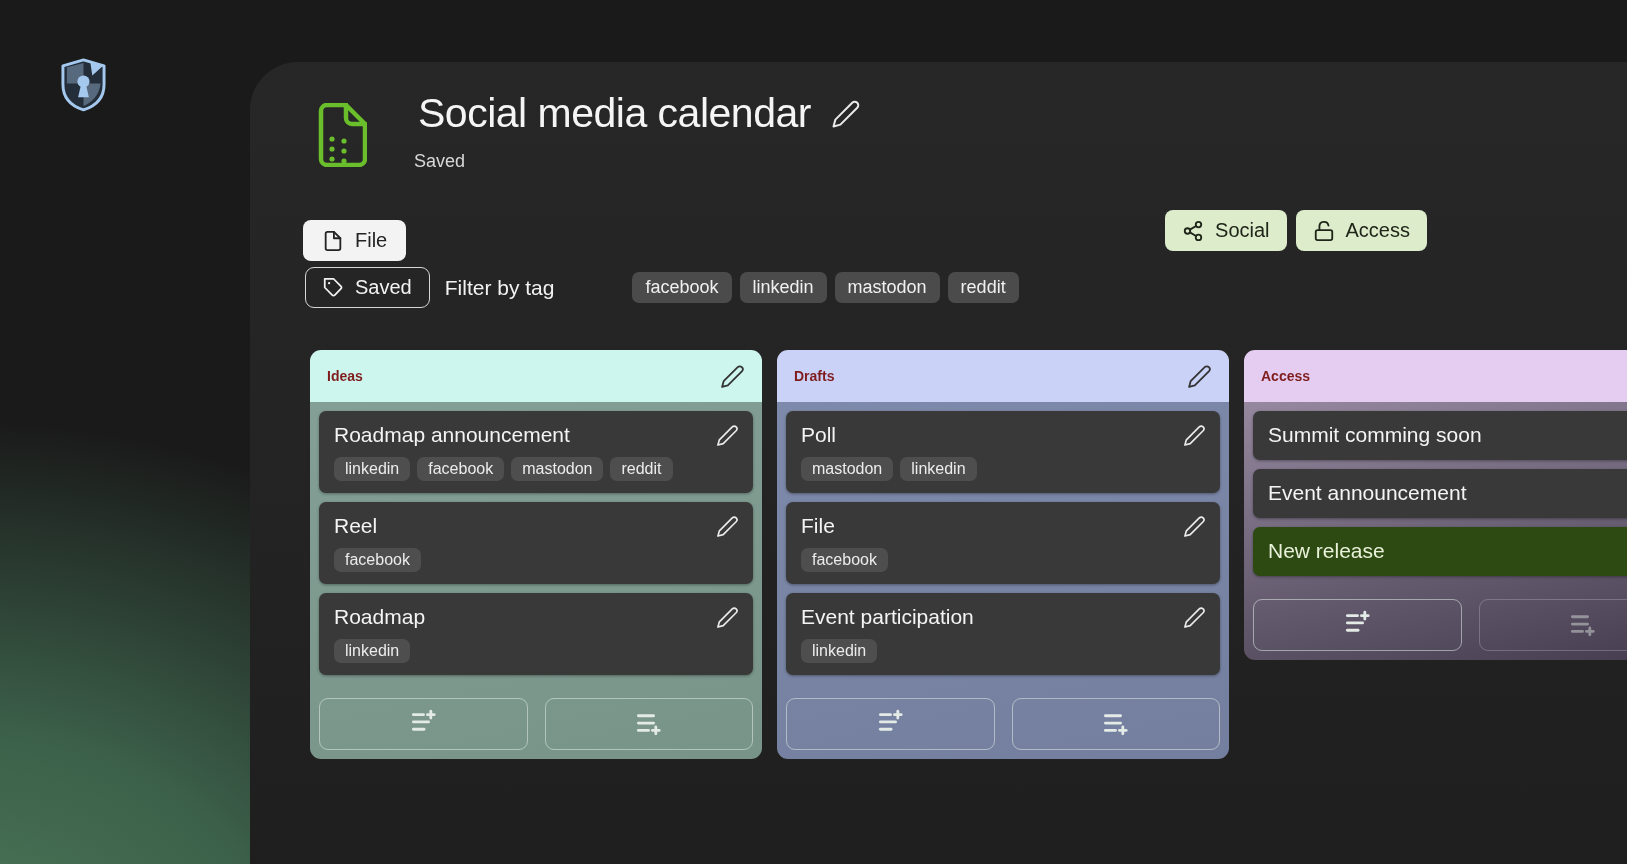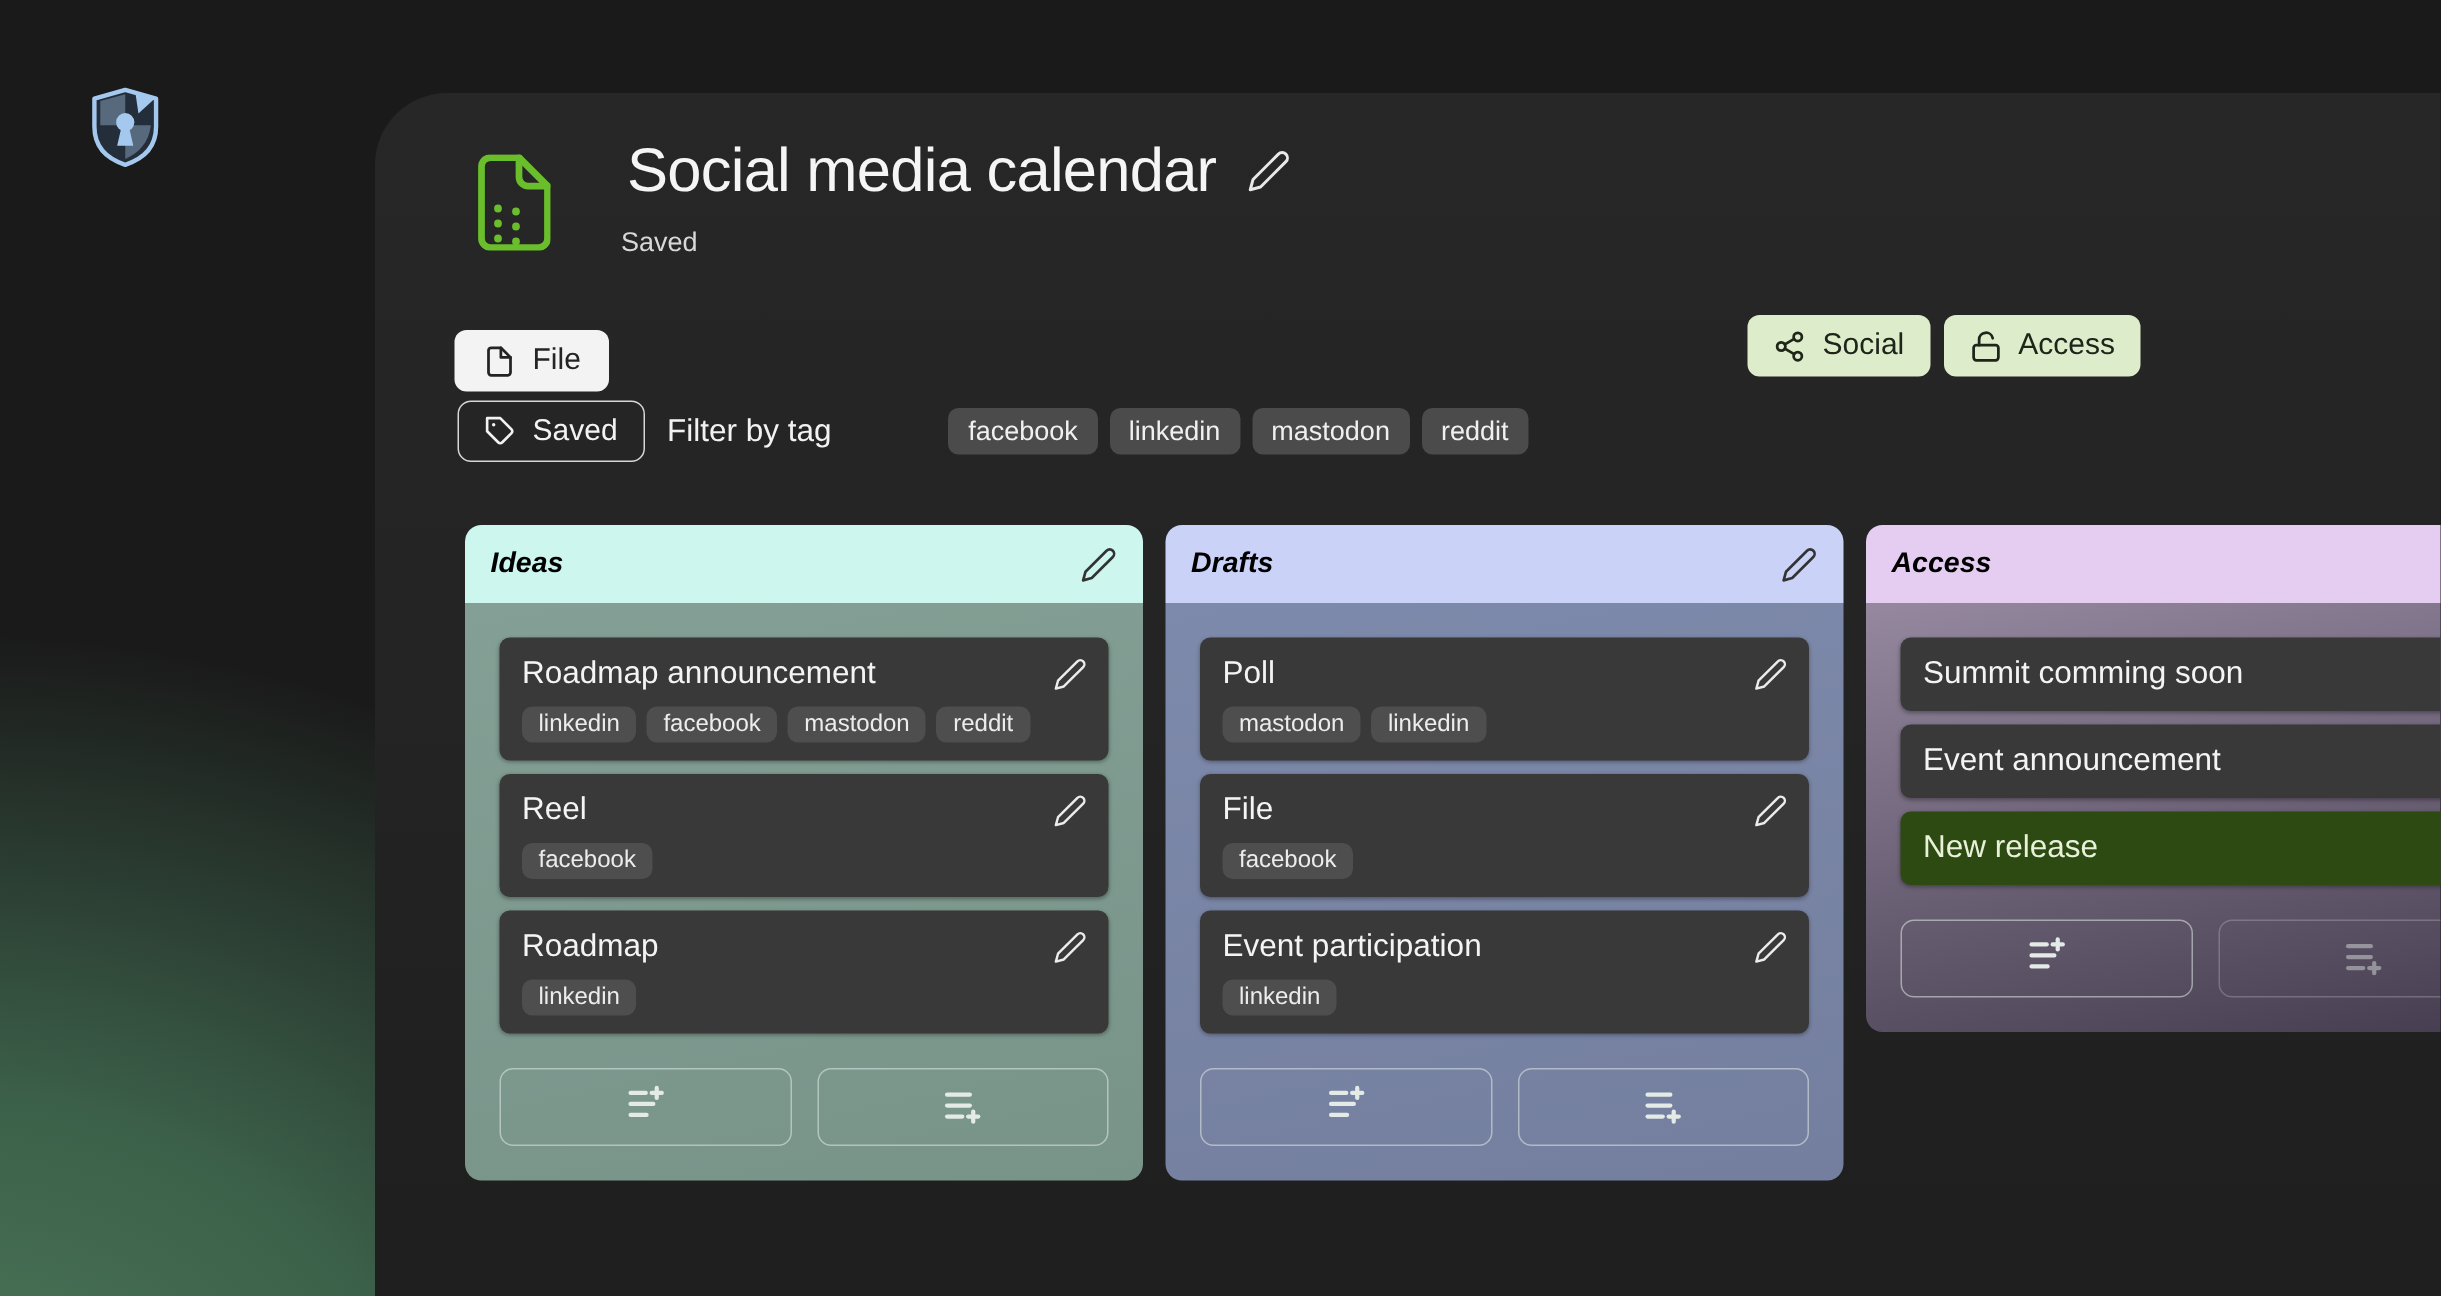--- a/index.html
+++ b/index.html
@@ -42,23 +42,23 @@
   .tags-btn { display: inline-flex; align-items: center; gap: 11px; background: transparent; border: 1.5px solid #d6d6d6; border-radius: 9px; padding: 8px 17px; color: #f2f2f2; font-size: 20px; cursor: pointer; font-family: inherit; }
   .tags-btn svg { width: 21px; height: 21px; }
   .filter-label { margin-left: 15px; font-size: 21px; color: #f2f2f2; }
   .filter-chips { margin-left: 78px; display: flex; gap: 8px; }
   .chip { background: #4b4b4b; border-radius: 7px; padding: 5px 13px; font-size: 18px; color: #f0f0f0; cursor: pointer; }
 
   
   .board { position: absolute; left: 60px; top: 288px; display: flex; gap: 15px; align-items: flex-start; }
   .kanban-column { width: 452px; flex: none; border-radius: 11px; }
   .col-header { height: 52px; border-radius: 11px 11px 0 0; display: flex; align-items: center; justify-content: space-between; padding: 0 17px; }
-  .col-title { font-size: 19px; font-weight: 700; color: #000000; font-style: italic; }
+  .col-title { font-size: 14px; font-weight: 700; color: #7f1d1d; }
   .col-edit { width: 25px; height: 25px; color: #333; cursor: pointer; }
-  .col-body { border-radius: 0 0 11px 11px; padding: 23px; display: flex; flex-direction: column; gap: 9px; justify-content: center; }
+  .col-body { border-radius: 0 0 11px 11px; padding: 9px; display: flex; flex-direction: column; gap: 9px; justify-content: center; }
   .card { position: relative; background: #393939; border-radius: 7px; padding: 11px 44px 12px 15px; box-shadow: 0 1px 3px rgba(0,0,0,.35); cursor: pointer; }
   .card-title { font-size: 21px; color: #f4f4f4; line-height: 26px; }
   .card-edit { position: absolute; right: 14px; top: 13px; width: 23px; height: 23px; color: #ececec; cursor: pointer; }
   .card-tags { margin-top: 9px; display: flex; gap: 7px; }
   .card-chip { background: #4e4e4e; border-radius: 7px; padding: 3px 11px; font-size: 16px; color: #ececec; }
   .add-row { display: flex; gap: 17px; margin-top: 14px; }
   .add-btn { flex: 1; height: 52px; background: transparent; border: 1px solid rgba(226,235,231,.55); border-radius: 9px; display: flex; align-items: center; justify-content: center; color: #e4ebe7; cursor: pointer; }
   .add-btn svg { width: 27px; height: 27px; }
   .faded-last .add-btn:last-child { opacity: .45; }
 </style>

